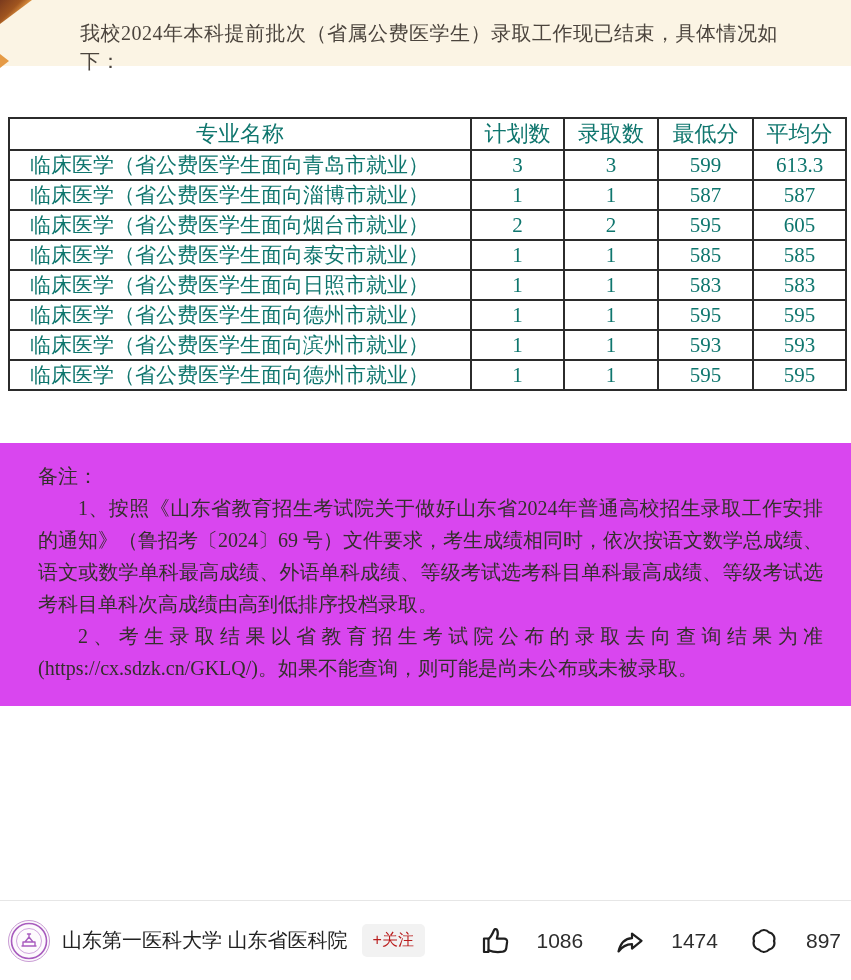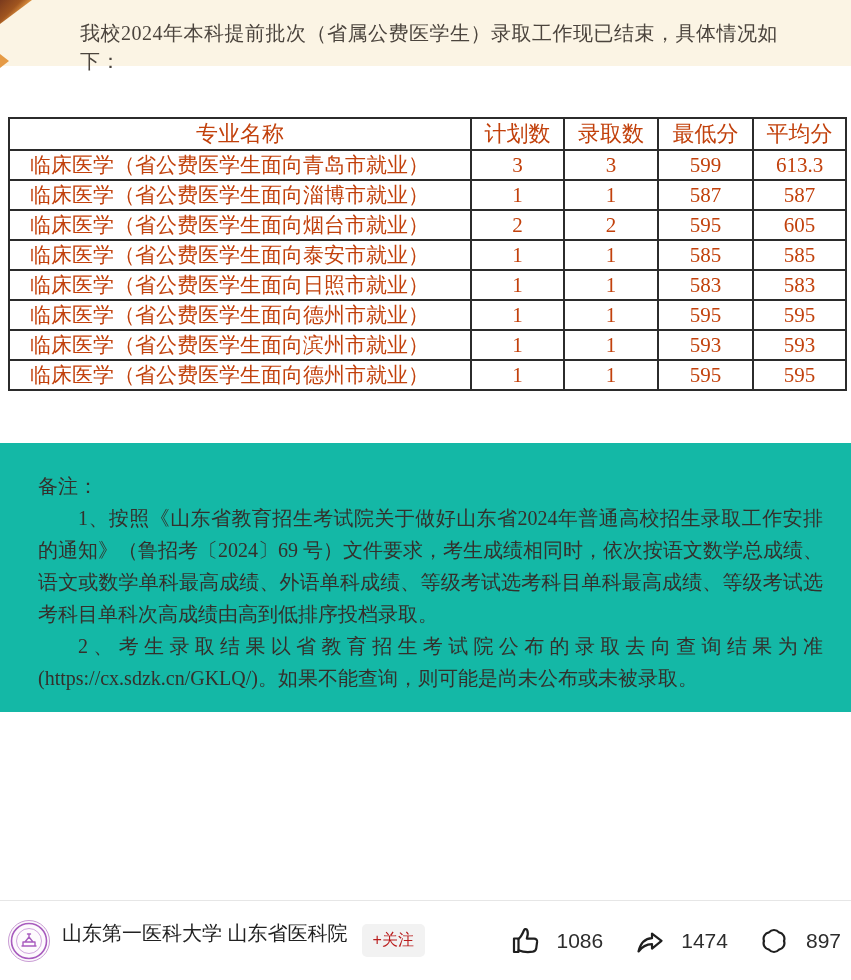--- a/index.html
+++ b/index.html
@@ -35,33 +35,33 @@
   table.score-table {
     border-collapse:collapse;
     table-layout:fixed;
     width:837px;
     margin:51px 0 0 8px;
   }
   .score-table th, .score-table td {
     border:2px solid #2b2b2b;
     height:30px;
     font-weight:normal;
-    color:#c2410c;
+    color:#0f766e;
     text-align:center;
     vertical-align:middle;
   }
   .score-table th { font-size:22px; }
   .score-table td { font-size:21px; }
   .score-table td.col-0 { text-align:left; padding-left:20px; }
 
   
   .notes-block {
     margin-top:52px;
-    background:#14b8a6;
-    padding:27px 28px 18px 38px;
+    background:#d946ef;
+    padding:17px 28px 18px 38px;
     min-height:263px;
   }
   .notes-block p {
     font-size:20px;
     line-height:32px;
     color:#34302c;
     text-align:justify;
   }
   .notes-label { text-align:left !important; }
   .note-item { text-indent:2em; }
@@ -69,21 +69,21 @@
   
   .footer-bar {
     position:absolute; left:0; right:0; bottom:0;
     height:80px;
     border-top:1px solid #e6e6e6;
     background:#ffffff;
     display:flex; align-items:center;
     padding:0 10px 0 8px;
     font-family:"Liberation Sans","DejaVu Sans",sans-serif;
   }
-  .account { display:flex; }
+  .account { display:flex; align-items:center; }
   .avatar {
     width:42px; height:42px; border-radius:50%;
     border:1px solid #c99cd4;
     display:flex; align-items:center; justify-content:center;
     background:#fdfafd; flex:none;
   }
   .account-name {
     margin-left:12px; font-size:20px; color:#222222; white-space:nowrap;
   }
   .follow-btn {
@@ -91,21 +91,21 @@
     background:#f2f2f2; border:none; border-radius:5px;
     padding:6px 11px;
     font-size:16px; color:#b91c1c;
     font-family:"Liberation Sans","DejaVu Sans",sans-serif;
     cursor:pointer; white-space:nowrap;
   }
   .actions {
     margin-left:auto;
     display:flex; align-items:center; gap:30px;
   }
-  .action { display:flex; align-items:center; gap:16px; cursor:pointer; }
+  .action { display:flex; align-items:center; gap:26px; cursor:pointer; }
   .action .count { font-size:21px; color:#2d2d2d; }
   .icon-svg { display:block; }
 </style>
 </head>
 <body>
 
 <div class="intro-block">
   <div class="corner-deco"></div>
   <div class="edge-deco"></div>
   <p class="intro-text">我校2024年本科提前批次（省属公费医学生）录取工作现已结束，具体情况如下：</p>

